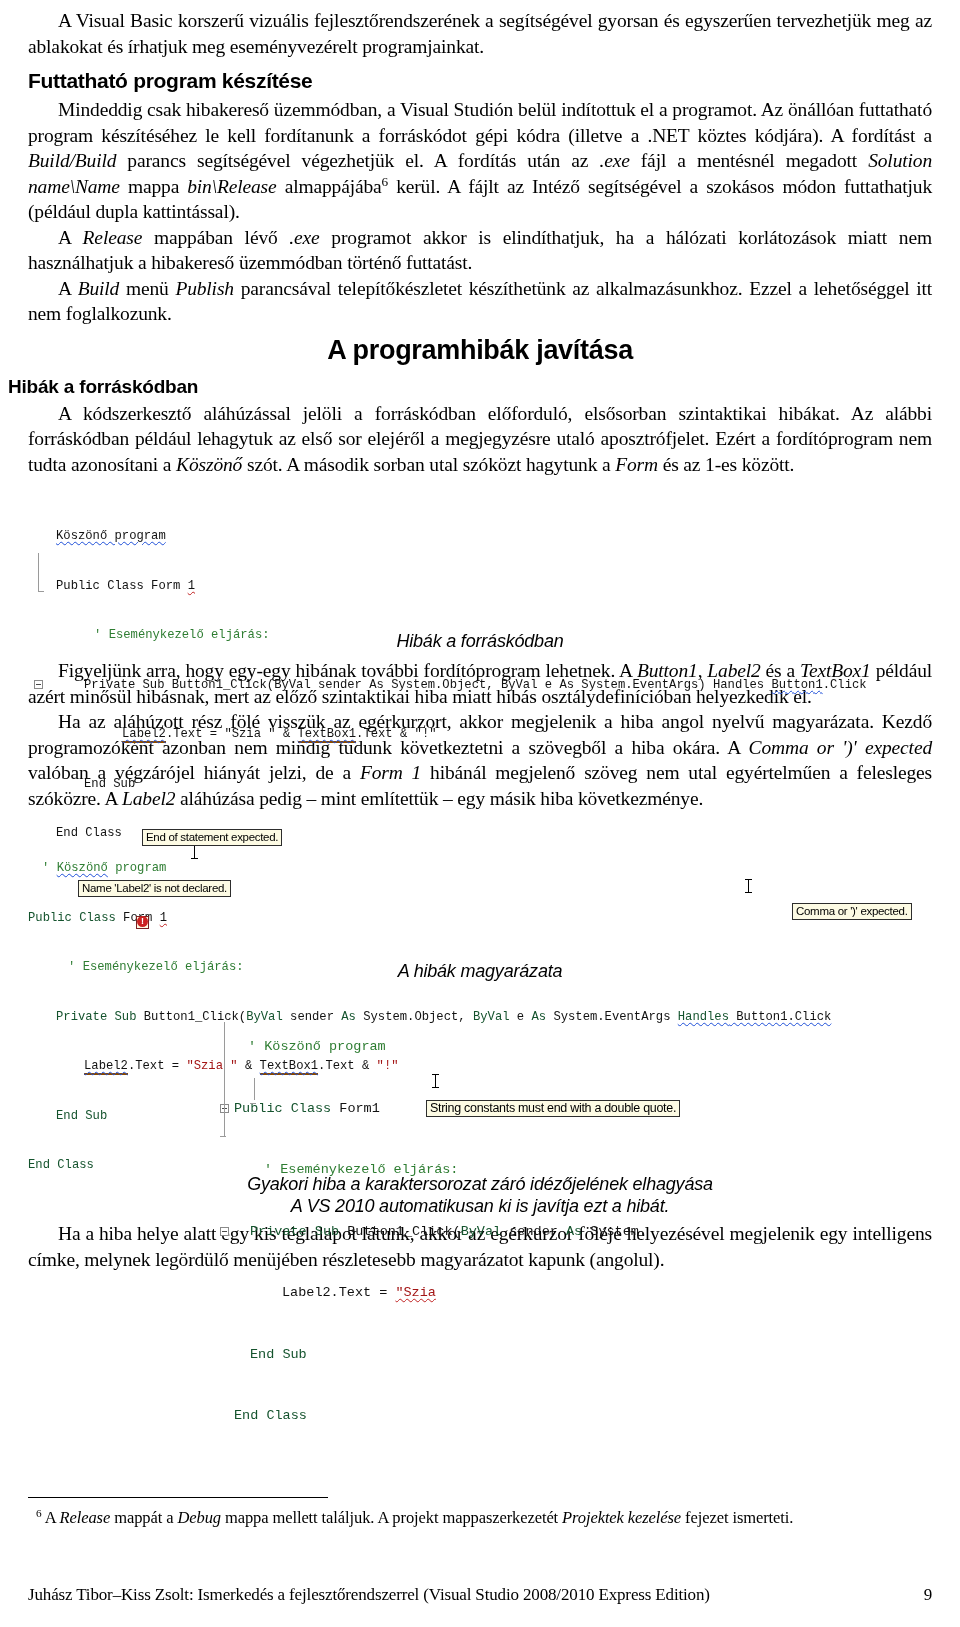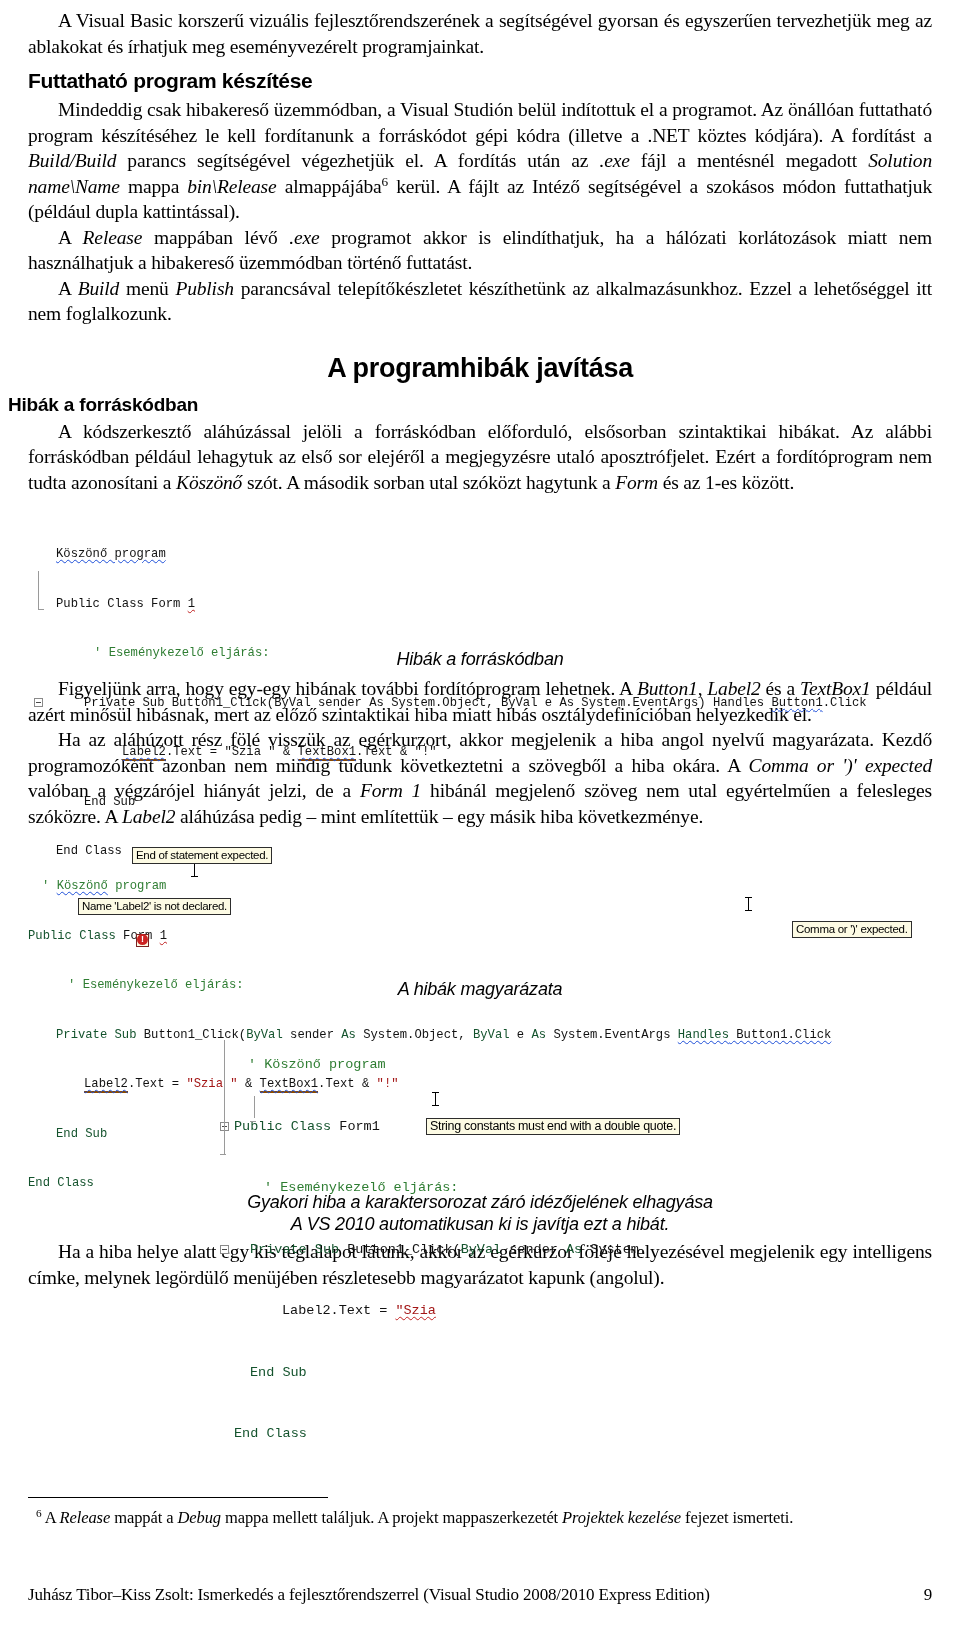--- a/index.html
+++ b/index.html
@@ -47,21 +47,21 @@
     font-size: 21px;
     font-weight: bold;
     margin: 10px 0 4px 0;
     letter-spacing: -0.3px;
   }
   h1.chapter {
     font-family: "Liberation Sans", sans-serif;
     font-size: 27px;
     font-weight: bold;
     text-align: center;
-    margin: 26px 0 10px 0;
+    margin: 8px 0 10px 0;
     letter-spacing: -0.3px;
   }
   h3.sub {
     font-family: "Liberation Sans", sans-serif;
     font-size: 19px;
     font-weight: bold;
     margin: 8px 0 3px -20px;
     letter-spacing: -0.2px;
   }
   .figcaption {
@@ -269,21 +269,21 @@
         <div class="ln"><span style="display:inline-block;width:28px"></span><span class="kw">Private Sub</span><span class="pln"> Button1_Click(</span><span class="kw">ByVal</span><span class="pln"> sender </span><span class="kw">As</span><span class="pln"> System.Object, </span><span class="kw">ByVal</span><span class="pln"> e </span><span class="kw">As</span><span class="pln"> System.EventArgs </span><span class="kw sqw">Handles</span><span class="pln sqw"> Button1.Click</span></div>
         <div class="ln"><span style="display:inline-block;width:56px"></span><span class="pln"><span class="sqw smarttag">Label2</span>.Text = </span><span class="str">"Szia "</span><span class="pln"> &amp; <span class="sqw smarttag">TextBox1</span>.Text &amp; </span><span class="str">"!"</span></div>
         <div class="ln"><span style="display:inline-block;width:28px"></span><span class="kw">End Sub</span></div>
         <div class="ln"><span class="kw">End Class</span></div>
 
         <span class="icursor" style="left:166px; top:18px;"></span>
         <span class="icursor" style="left:720px; top:52px;"></span>
         <span class="errbadge" style="left:108px; top:89px;"></span>
       </div>
 
-      <div class="tooltip" style="left:104px; top:2px;">End of statement expected.</div>
+      <div class="tooltip" style="left:114px; top:2px;">End of statement expected.</div>
       <div class="tooltip" style="left:50px; top:53px;">Name 'Label2' is not declared.</div>
       <div class="tooltip" style="left:764px; top:76px;">Comma or ')' expected.</div>
     </div>
 
     <div class="figcaption" style="margin-top:14px;">A hibák magyarázata</div>
 
     <div class="code-region" style="margin-top:14px; height:145px;">
       <div class="codeblock" style="position:absolute; left:190px; top:0; font-size:13.5px; line-height:20.5px;">
         <div class="ln" style="height:20.5px"><span style="display:inline-block;width:30px"></span><span class="cmt">' Köszönő program</span></div>
         <div class="ln" style="height:20.5px"><span class="fold" style="top:5px; left:2px;"></span><span style="display:inline-block;width:16px"></span><span class="kw">Public Class</span><span class="pln"> Form1</span></div>

